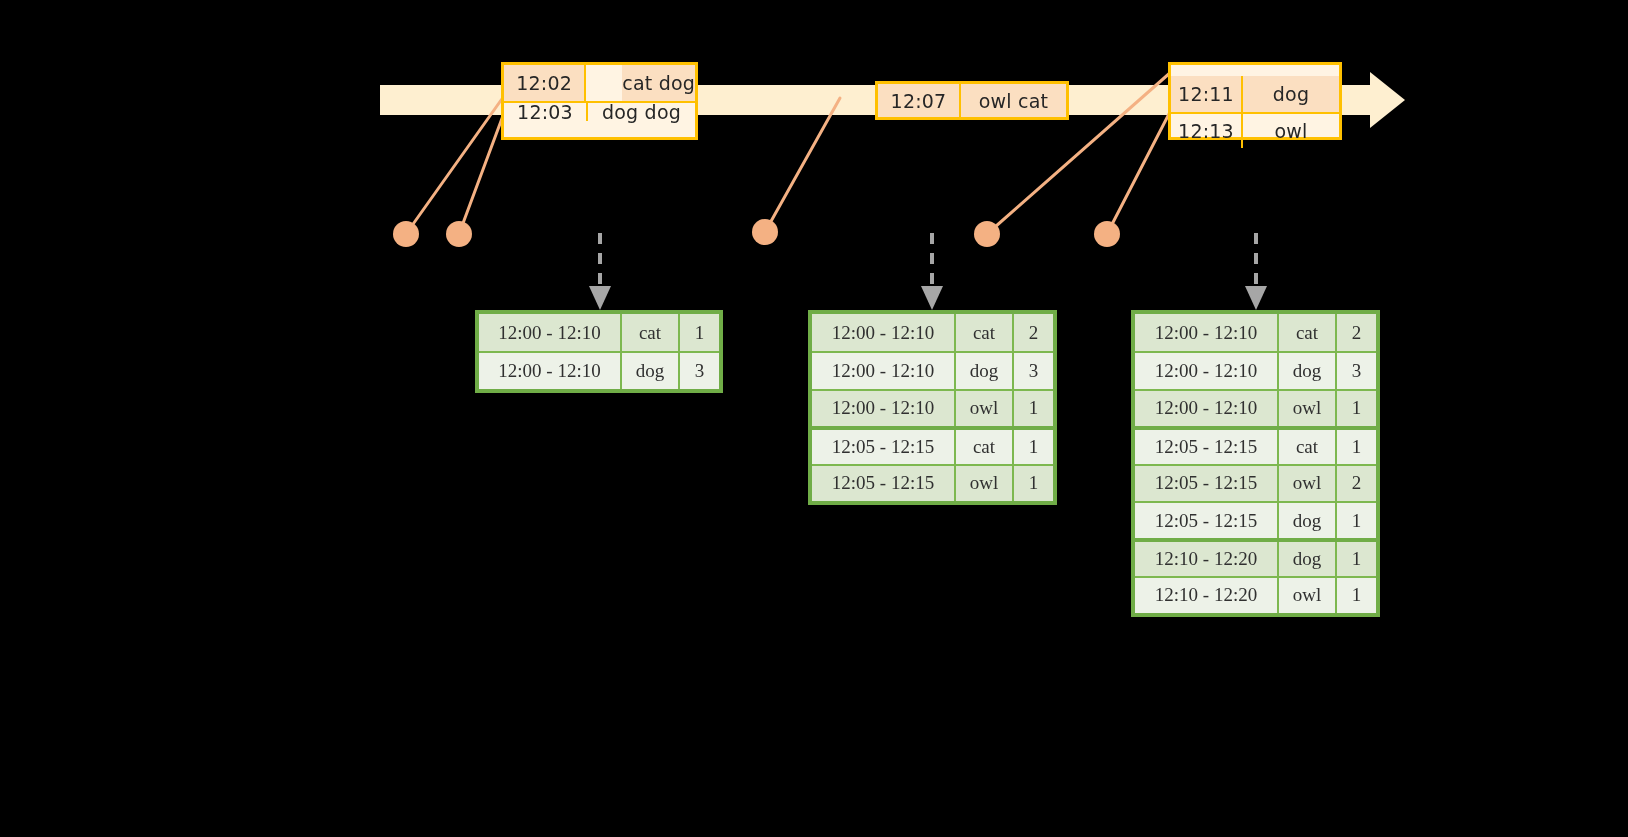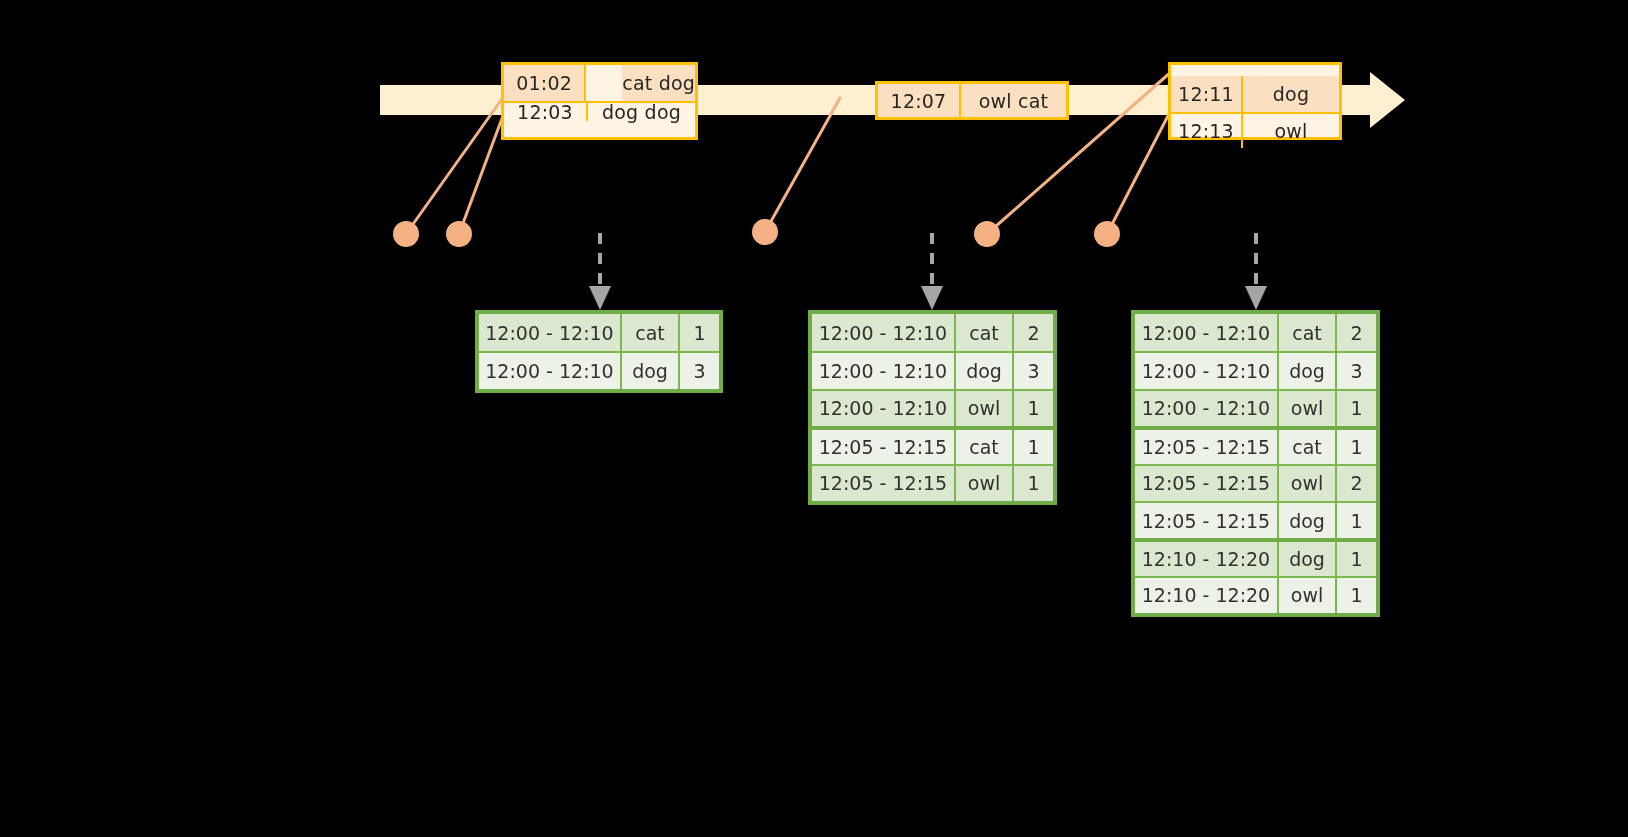--- a/index.html
+++ b/index.html
@@ -74,20 +74,21 @@
   .res-row.shade .cell { background: #DCE7D0; }
   .cell {
     display: flex;
     align-items: center;
     justify-content: center;
     box-sizing: border-box;
     color: #303030;
     font-size: 19px;
     white-space: nowrap;
     background: #EDF2E8;
+    font-family: Liberation Serif, serif;
   }
   .cell.win { border-right: 2px solid #7DB84F; }
   .cell.key { border-right: 2px solid #7DB84F; }
 </style>
 </head>
 <body>
 
 <div id="stage">
 
   <svg class="layer" id="vector-layer" viewBox="0 0 1628 837" xmlns="http://www.w3.org/2000/svg">
@@ -112,21 +113,21 @@
       </g>
       <g>
         <line x1="1256" y1="233" x2="1256" y2="288" stroke="#A6A6A6" stroke-width="4" stroke-dasharray="11,9"></line>
         <polygon points="1245,286 1267,286 1256,310" fill="#A6A6A6"></polygon>
       </g>
     </svg>
 
   <div id="boxes">
       <div class="evt-box" style="left: 501px; top: 62px; width: 197px; height: 78px;">
         <div class="evt-row shade" style="height: 36px;">
-          <div class="evt-time" style="width: 84px;">01:02</div>
+          <div class="evt-time" style="width: 84px;">12:02</div>
           <div class="evt-val" style="flex: 1 1 0%; margin-left: 36px;">cat dog</div>
         </div>
         <div class="evt-row" style="height: 20px;">
           <div class="evt-time" style="width: 84px;">12:03</div>
           <div class="evt-val" style="flex: 1 1 0%;">dog dog</div>
         </div>
       </div>
       <div class="evt-box" style="left: 875px; top: 81px; width: 194px; height: 39px;">
         <div class="evt-row shade" style="height: 33px;">
           <div class="evt-time" style="width: 83px;">12:07</div>

